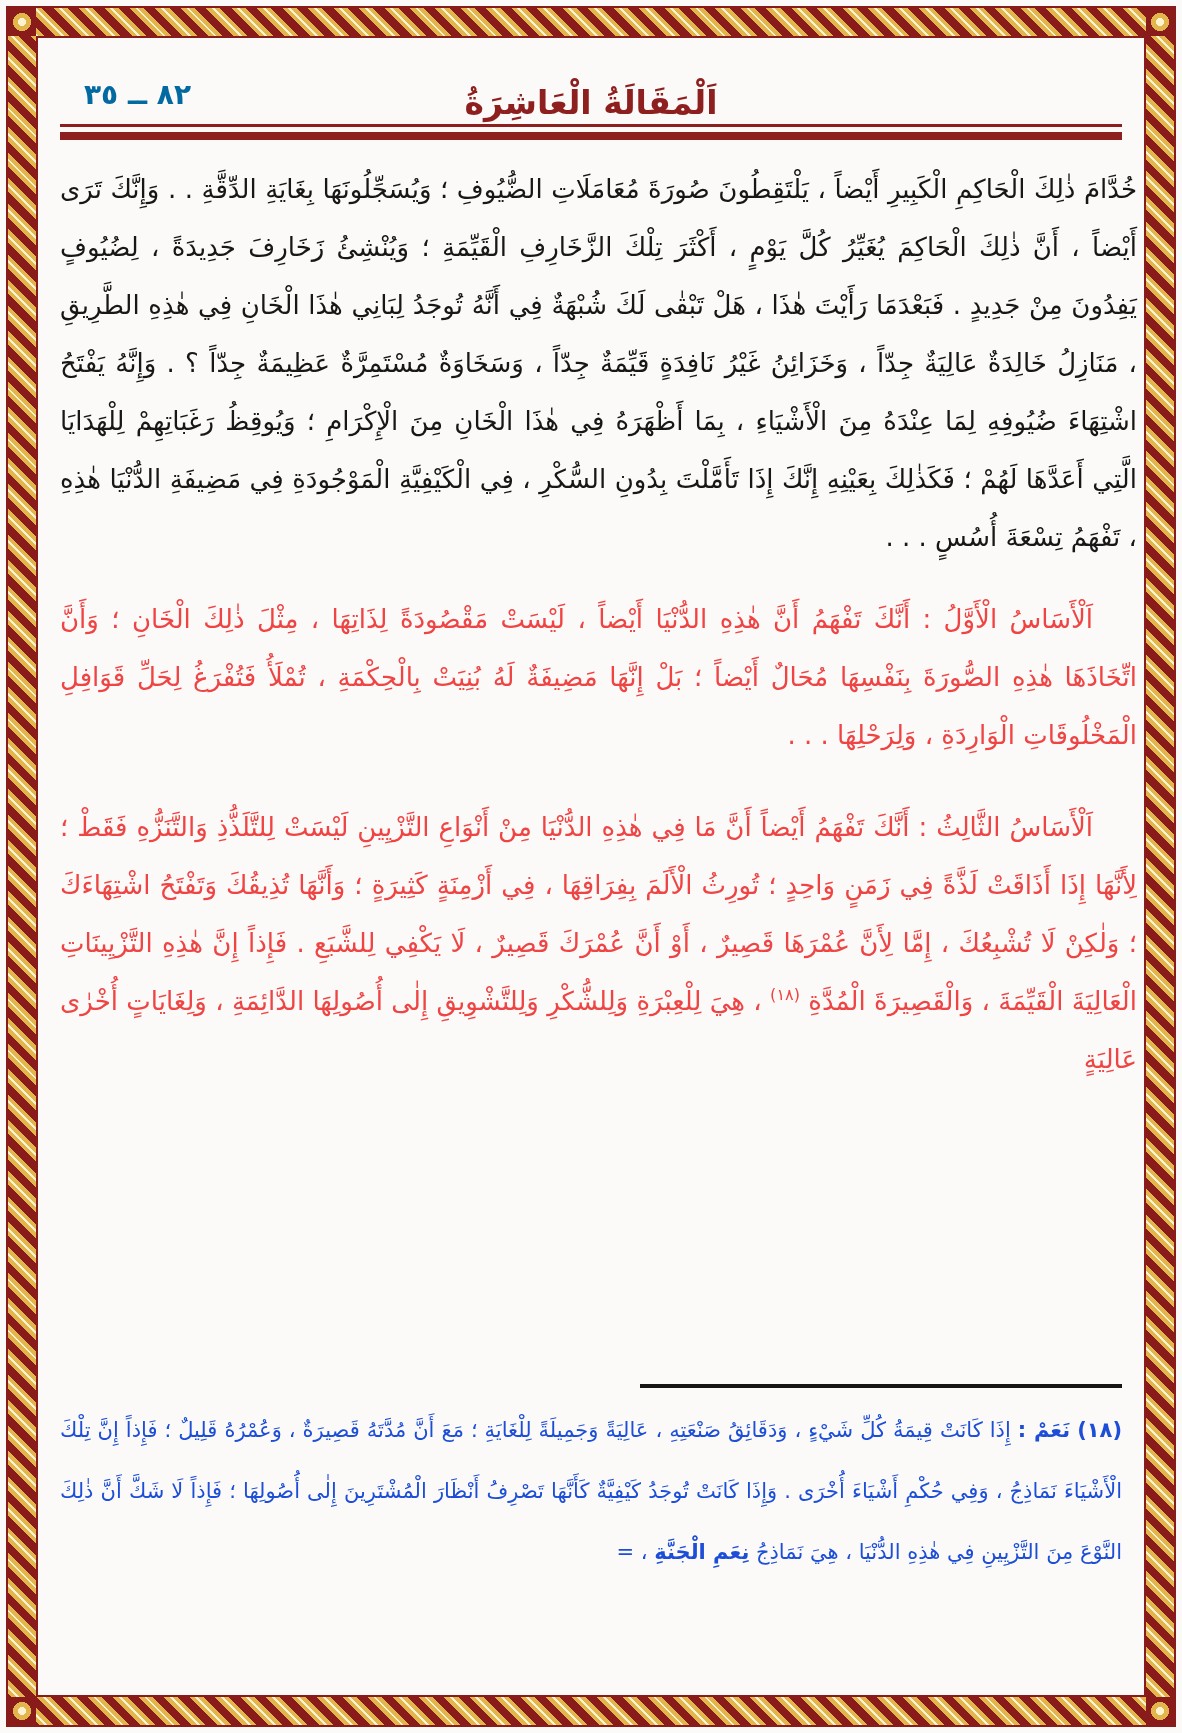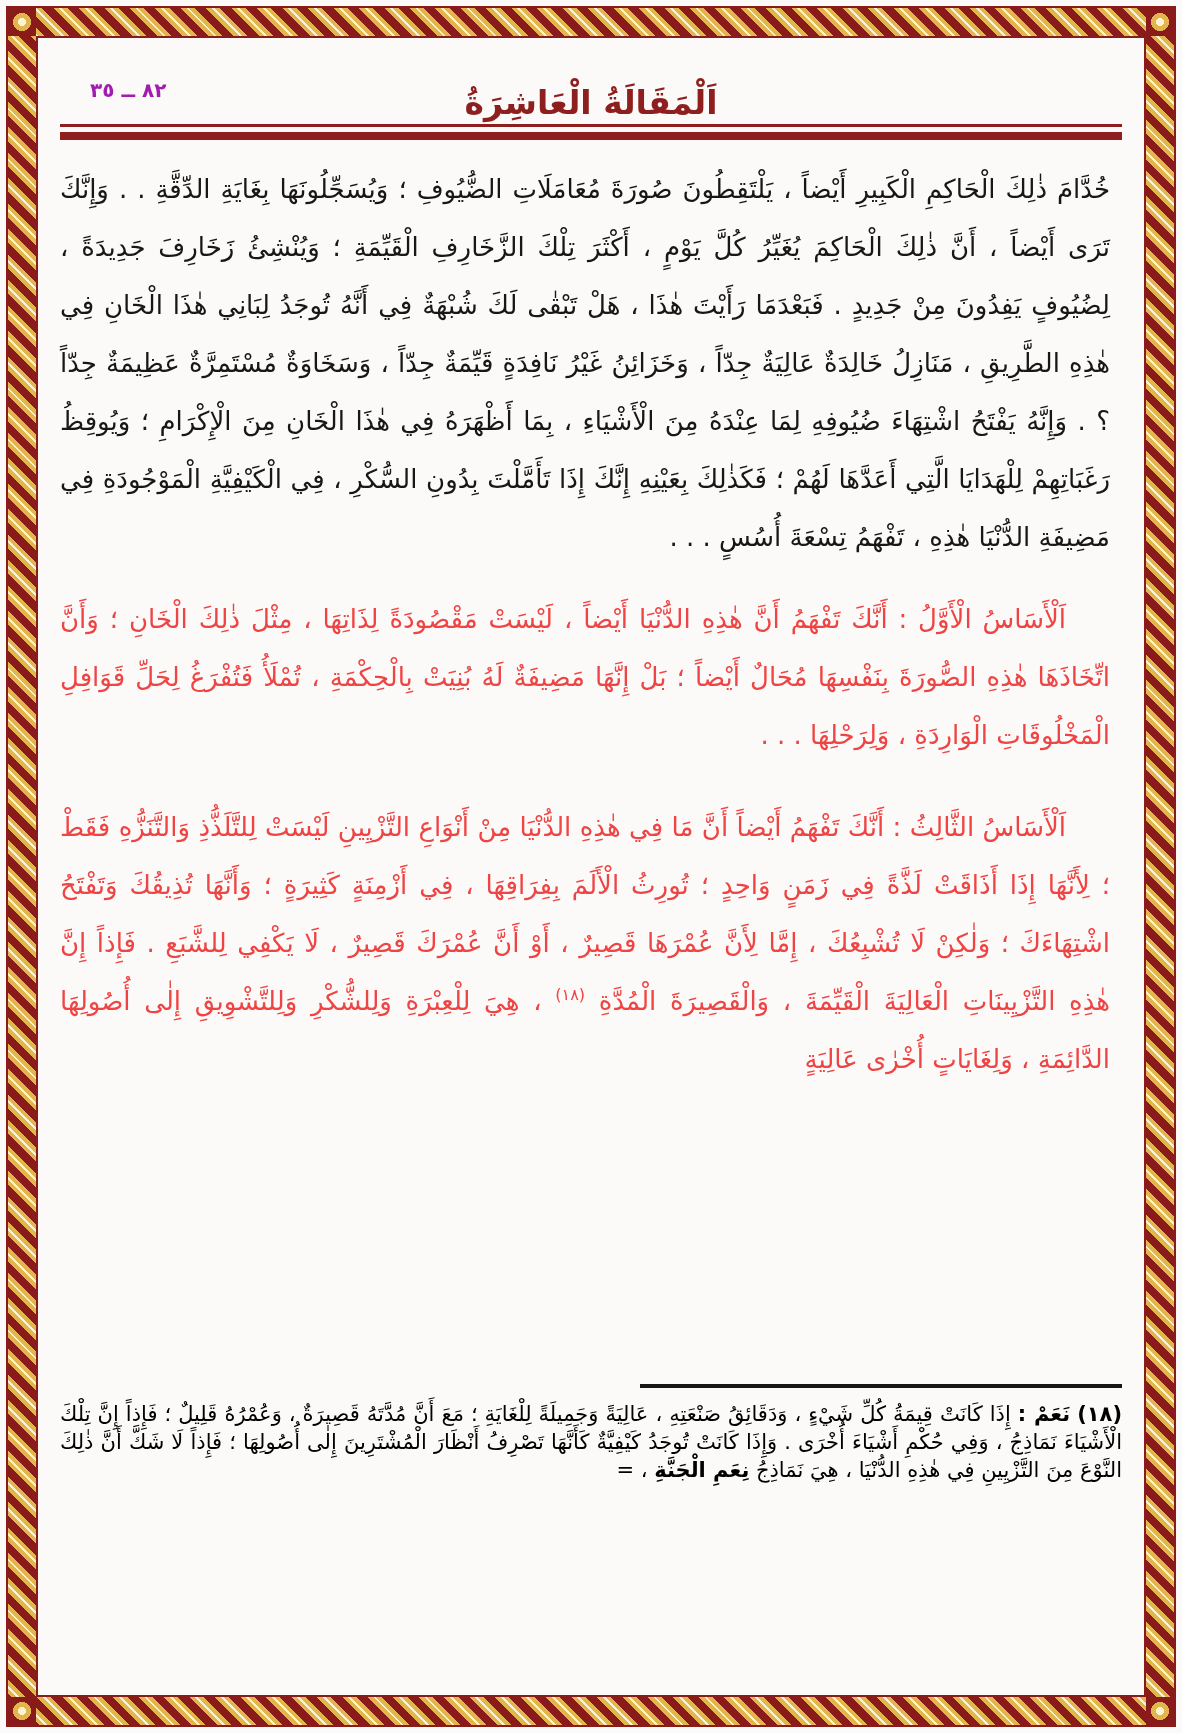--- a/index.html
+++ b/index.html
@@ -38,54 +38,54 @@
   .corner.br { bottom:8px; right:8px; }
 
   .header { position:absolute; top:64px; left:60px; right:60px; height:58px; }
   .title {
     position:absolute; left:0; right:0; top:4px;
     margin:15px; text-align:center;
     font-size:33px; font-weight:bold;
     color:#8e1f1f;
   }
   .page-marker {
-    position:absolute; left:30px; top:14px;
-    font-size:20px; font-weight:bold;
-    color:#a21caf;
+    position:absolute; left:24px; top:14px;
+    font-size:28px; font-weight:bold;
+    color:#0369a1;
     direction:rtl;
   }
   .rule { position:absolute; top:124px; left:60px; right:60px; }
   .rule-thin  { height:3px; background:#8e1f1f; margin-bottom:5px; }
   .rule-thick { height:8px; background:#8e1f1f; }
 
   .body {
-    position:absolute; top:160px; left:60px; right:72px;
+    position:absolute; top:160px; left:60px; right:45px;
     direction:rtl;
     text-align:justify;
     color:#171717;
     font-size:26px;
     line-height:58px;
   }
   .body p { margin:0 0 24px 0; }
   .red   { color:#ef4444; }
   .indent { text-indent:44px; }
   .gap-big { margin-top:34px !important; }
   sup.fnref { font-size:0.62em; vertical-align:super; line-height:0; }
 
   .fn-sep {
     position:absolute; top:1384px; right:60px;
     width:482px; height:4px; background:#161616;
   }
   .footnote {
     position:absolute; top:1400px; left:60px; right:60px;
     direction:rtl;
     text-align:justify;
-    color:#000000;
+    color:#1d4ed8;
     font-size:21px;
-    line-height:28px;
+    line-height:61px;
   }
   .fn-marker { font-weight:bold; }
   .fn-lead   { font-weight:bold; }
   .fn-emph   { font-weight:bold; }
 </style>
 </head>
 <body>
 
 <div class="page">
 

